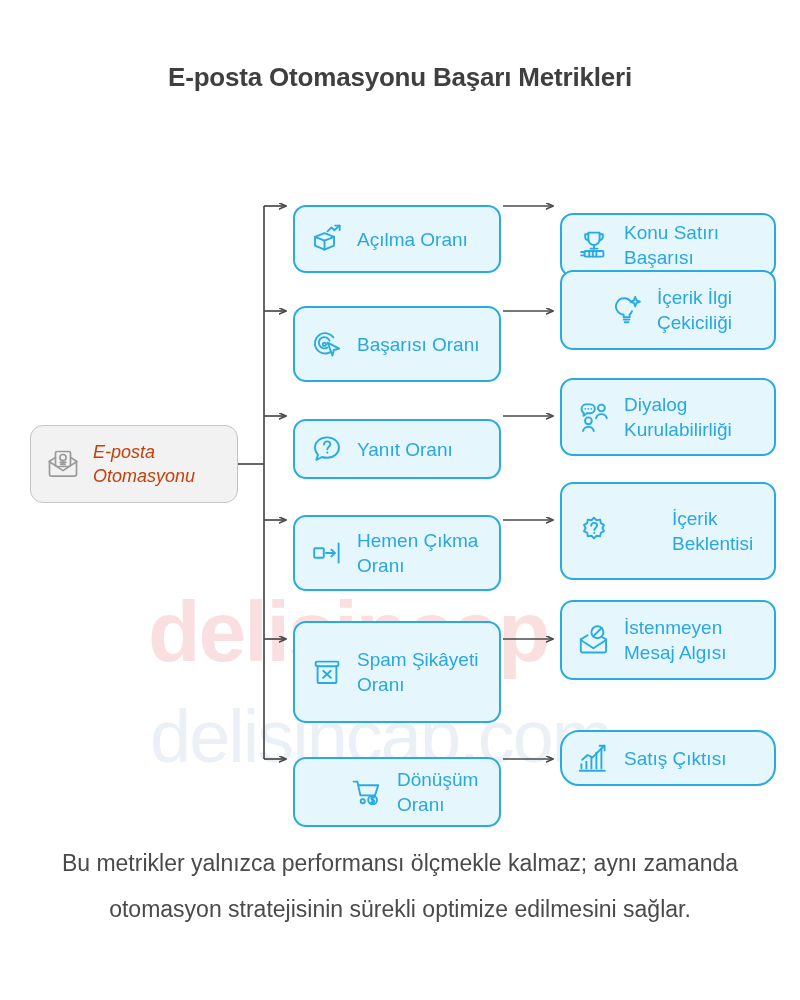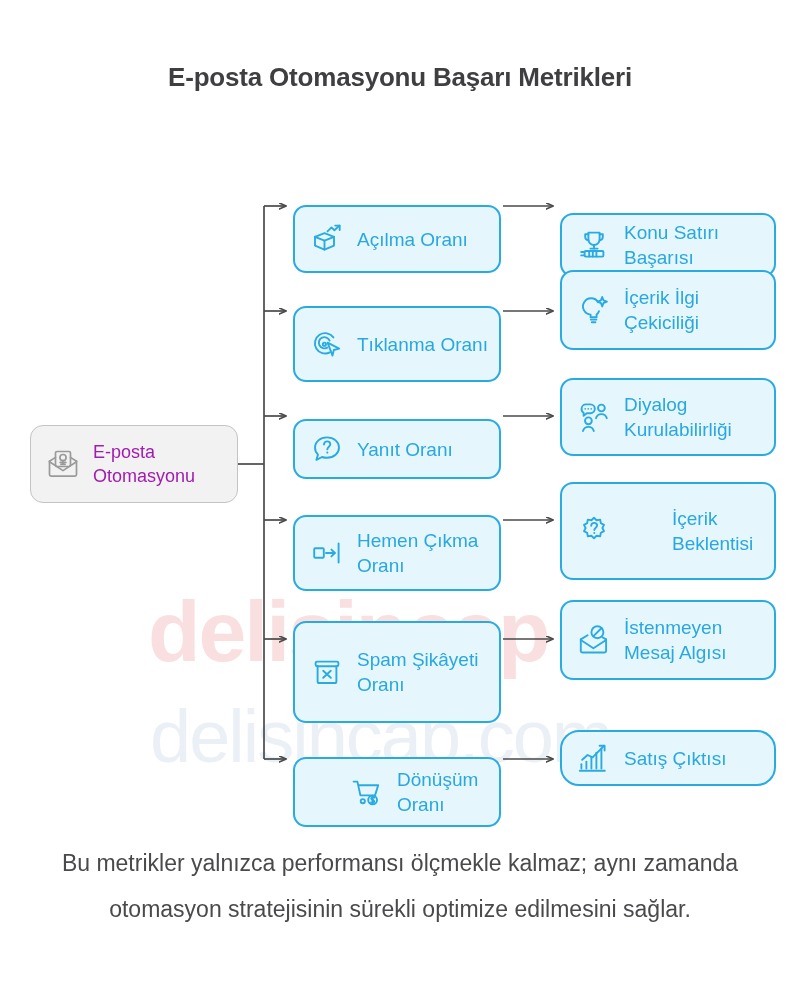--- a/index.html
+++ b/index.html
@@ -111,23 +111,24 @@
   #root-node {
     left: 30px;
     top: 425px;
     width: 208px;
     height: 78px;
     background: #f2f2f2;
     border: 1.6px solid #c4c4c4;
     border-radius: 13px;
   }
   #root-node .lbl {
-    color: #a21caf;
+    color: #c2410c;
     font-size: 18px;
     line-height: 24px;
+    font-style: italic;
   }
 
   
   .m-node {
     background: #e6f6fd;
     border: 2.2px solid #29abe2;
     border-radius: 13px;
   }
   .m-node .lbl {
     color: #29a8e0;
@@ -140,21 +141,21 @@
   
   #n-acilma   { top: 172px; height: 68px; }
   #n-tiklanma { top: 273px; height: 76px; }
   #n-yanit    { top: 386px; height: 60px; }
   #n-hemen    { top: 482px; height: 76px; }
   #n-spam     { top: 588px; height: 102px; }
   #n-donusum  { top: 724px; height: 70px; padding-left: 40px; }
 
   
   #n-konu     { top: 166px; height: 64px; margin-top: 47px; }
-  #n-icerik-ilgi { top: 270px; height: 80px; }
+  #n-icerik-ilgi { top: 270px; height: 80px; padding-left: 33px; }
   #n-diyalog  { top: 378px; height: 78px; }
   #n-beklenti { top: 482px; height: 98px; gap: 48px; }
   #n-istenmeyen { top: 600px; height: 80px; }
   #n-satis    { top: 730px; height: 56px; border-radius: 19px; }
 
   .ic svg { display: block; }
 </style>
 </head>
 <body>
 
@@ -221,21 +222,21 @@
 
 <div class="node m-node col1" id="n-tiklanma">
   <span class="ic">
     <svg width="32" height="32" viewBox="0 0 32 32" fill="none" stroke="#29abe2" stroke-width="1.9" stroke-linecap="round" stroke-linejoin="round">
       <path d="M22.4 9.4 A10.2 10.2 0 1 0 18.8 24.4"></path>
       <path d="M18.6 12.6 A5.6 5.6 0 1 0 16.2 19.6"></path>
       <circle cx="13.4" cy="16.2" r="1.6"></circle>
       <path d="M16.6 14.6 L28.2 20.6 L22.8 22 L21.5 27.6 Z"></path>
     </svg>
   </span>
-  <span class="lbl">Tıklanma Oranı</span>
+  <span class="lbl">Başarısı Oranı</span>
 </div>
 
 <div class="node m-node col1" id="n-yanit">
   <span class="ic">
     <svg width="32" height="32" viewBox="0 0 32 32" fill="none" stroke="#29abe2" stroke-width="1.9" stroke-linecap="round" stroke-linejoin="round">
       <path d="M16 4.4 C23 4.4 28 9 28 14.6 C28 20.2 23 24.8 16 24.8 C14.2 24.8 12.5 24.5 11 24 L5.4 26.8 L7 21.6 C5 19.8 4 17.4 4 14.6 C4 9 9 4.4 16 4.4 Z"></path>
       <path d="M13 11.6 C13 9.6 14.5 8.4 16.2 8.4 C18 8.4 19.3 9.6 19.3 11.3 C19.3 13.6 16.3 13.8 16.3 16.4"></path>
       <circle cx="16.3" cy="19.6" r="1.05" fill="#29abe2" stroke="none"></circle>
     </svg>
   </span>

